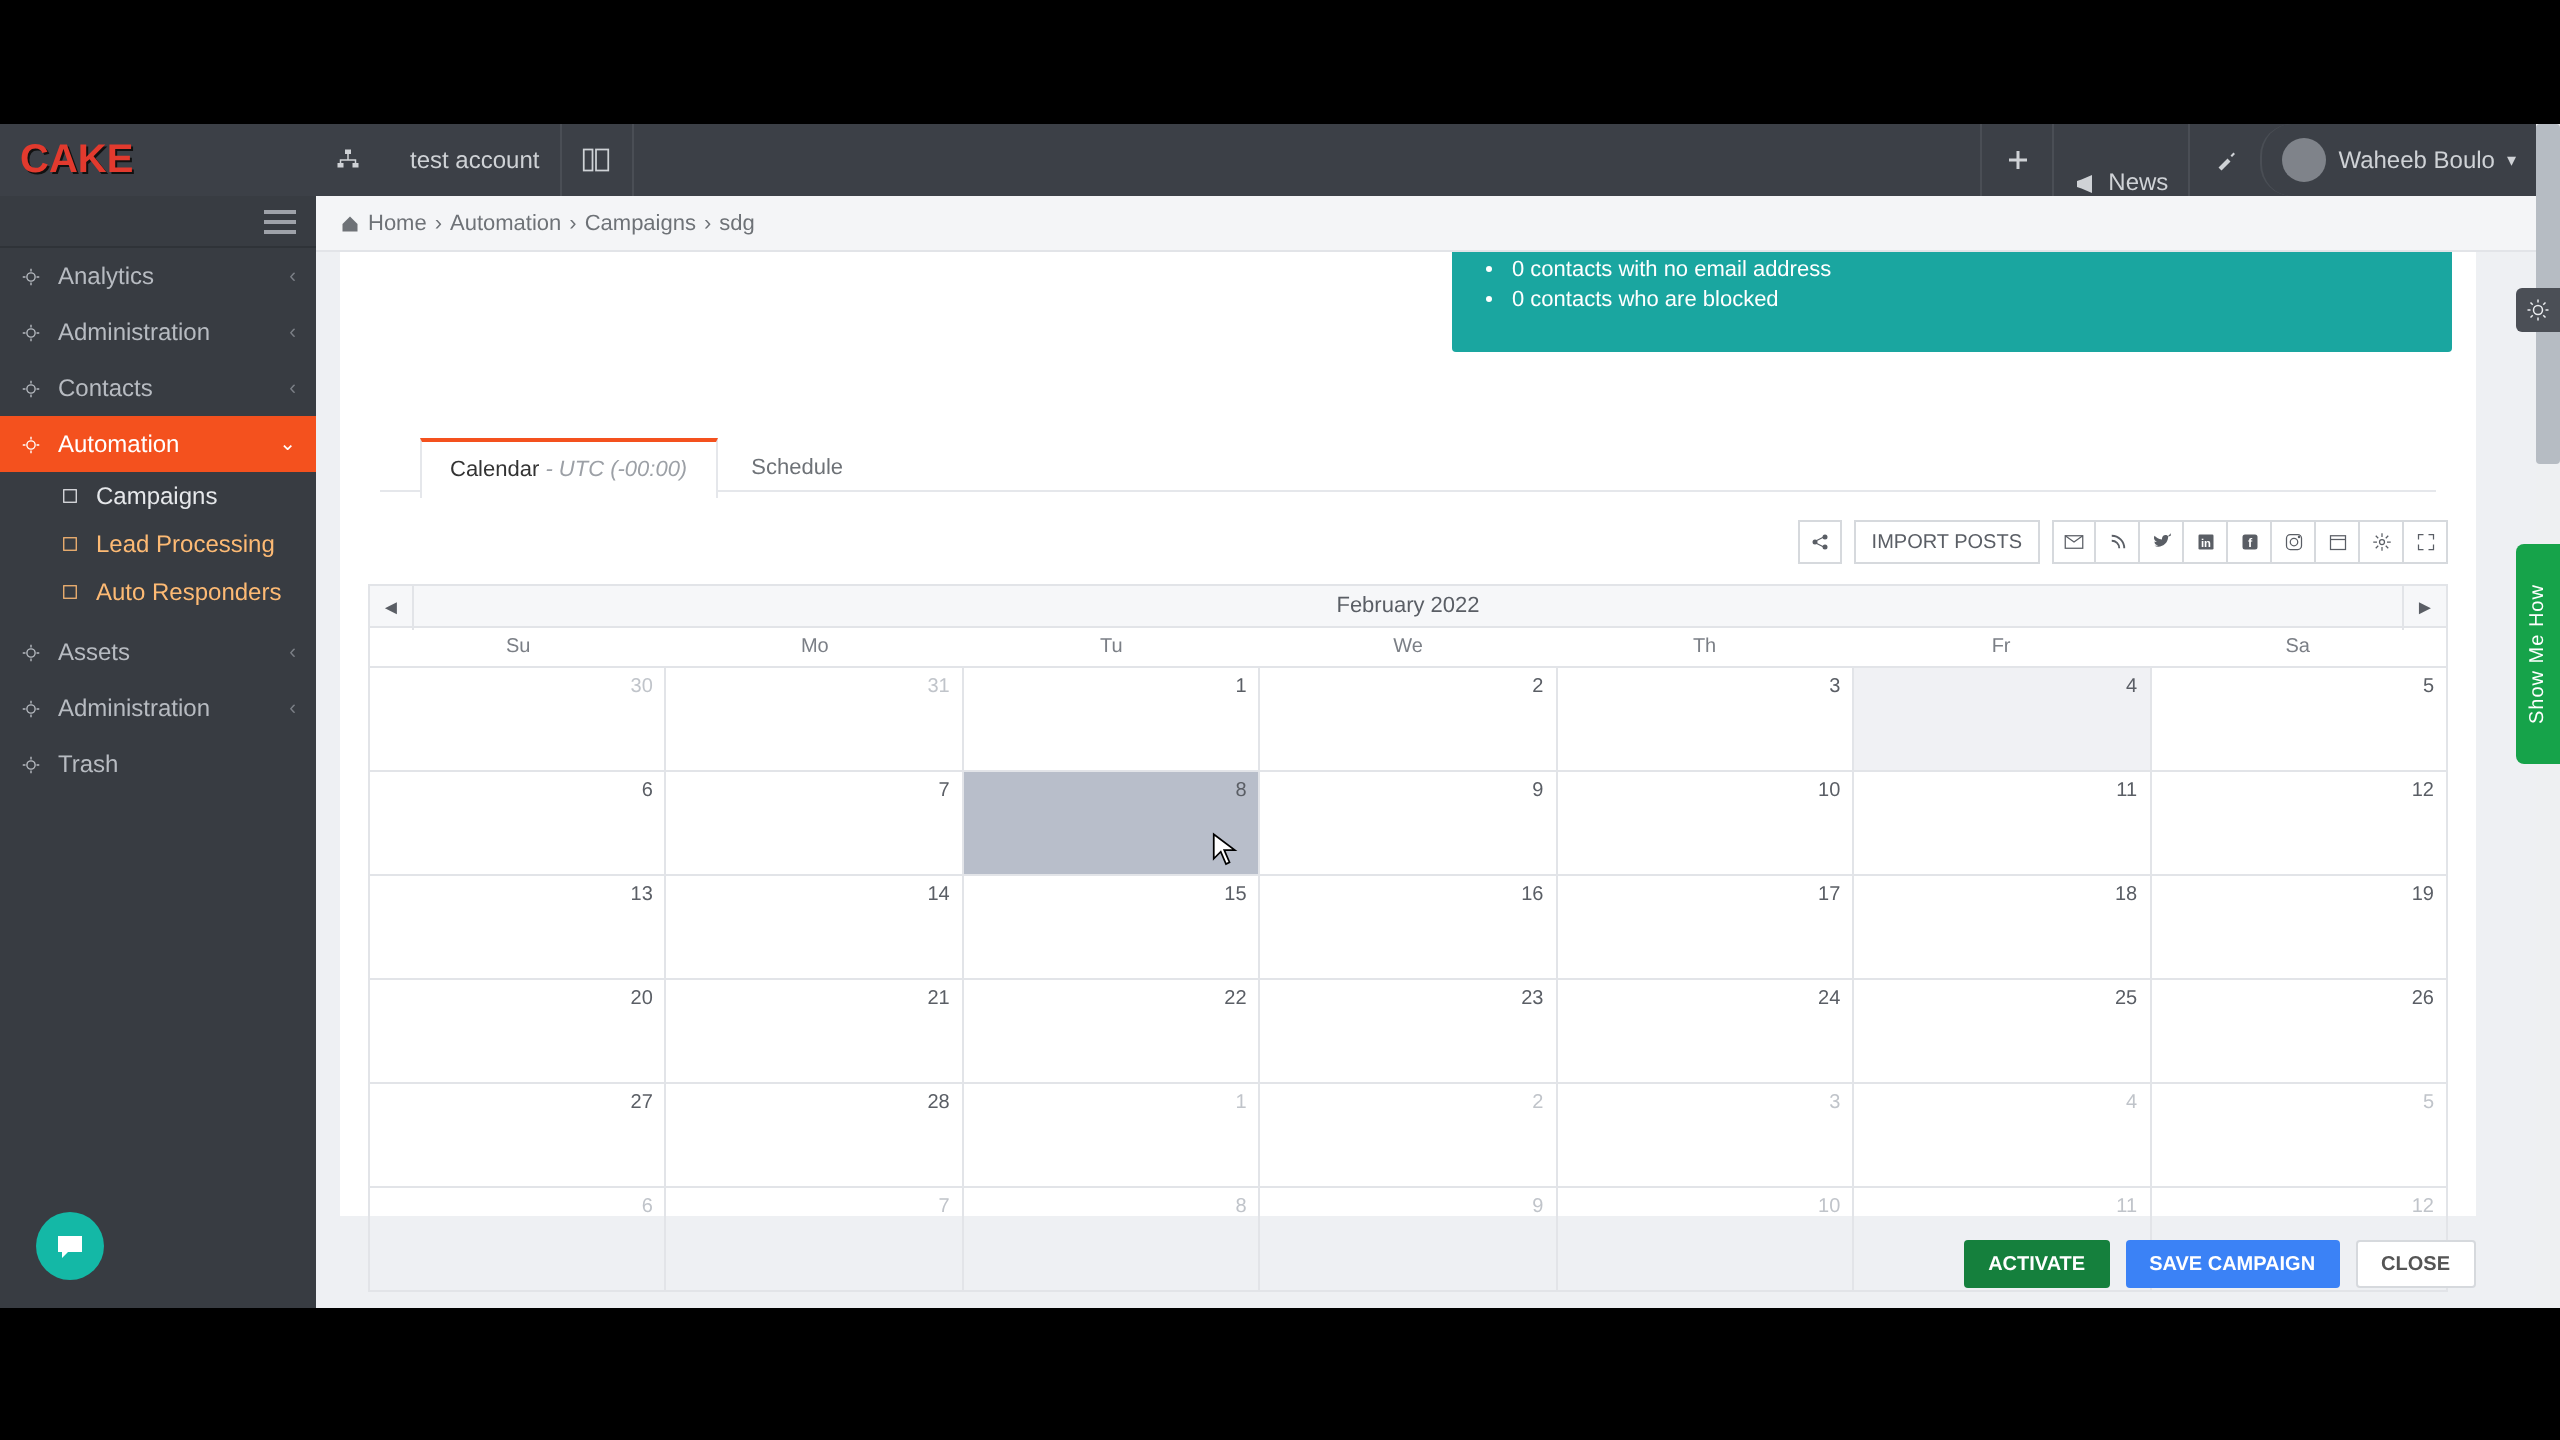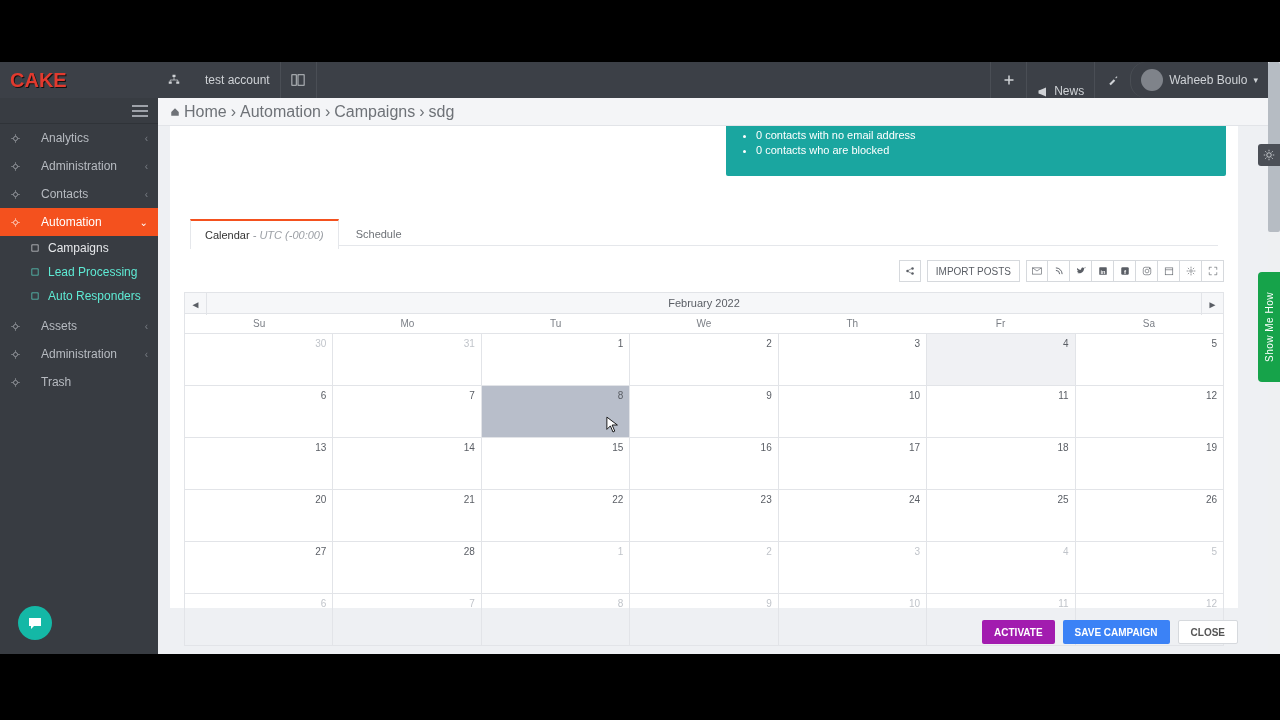--- a/index.html
+++ b/index.html
@@ -18,41 +18,41 @@
   .tr-news{padding:0 10px;display:flex;align-items:flex-end;gap:5px;border-left:1px solid #4a4e55;height:100%;cursor:pointer;}
   .avatar{width:22px;height:22px;border-radius:50%;background:#7f838a;display:inline-block;}
   .user-area{display:flex;align-items:center;gap:6px;padding:0 10px;border-left:1px solid #4a4e55;height:100%;cursor:pointer;border-radius:16px;}
   .scrollbar{position:absolute;top:0;right:0;width:12px;height:592px;background:#eef0f2;}
   .scrollbar-thumb{position:absolute;top:0;width:12px;height:170px;background:#b6bcc3;border-radius:2px;}
   
   .sidebar{position:absolute;top:36px;left:0;width:158px;bottom:0;background:#383c42;color:#b7bbc1;font-size:12px;}
   .collapse-row{height:26px;display:flex;align-items:center;justify-content:flex-end;padding-right:10px;border-bottom:1px solid #2f3338;}
   .hamburger{width:16px;height:12px;display:flex;flex-direction:column;justify-content:space-between;}
   .hamburger span{height:2px;background:#9ea2a9;display:block;}
-  .nav-item{height:28px;display:flex;align-items:center;padding:0 10px;gap:20px;cursor:pointer;position:relative;text-align:right;}
+  .nav-item{height:28px;display:flex;align-items:center;padding:0 10px;gap:8px;cursor:pointer;position:relative;text-align:right;}
   .nav-item .caret{margin-left:auto;font-size:10px;color:#7b7f86;}
   .nav-item.active{background:#f4511e;color:#fff;}
   .nav-item.active .caret{color:#fff;}
-  .nav-sub{height:24px;display:flex;align-items:center;padding-left:30px;gap:8px;cursor:pointer;color:#5eead4;}
+  .nav-sub{height:24px;display:flex;align-items:center;padding-left:30px;gap:8px;cursor:pointer;color:#fdba74;}
   .nav-sub.sel{color:#e6e8eb;}
   .nav-sep{height:4px;}
   .chat-bubble{position:absolute;left:18px;bottom:14px;width:34px;height:34px;border-radius:50%;background:#14b8a6;display:flex;align-items:center;justify-content:center;color:#fff;cursor:pointer;}
   
-  .crumb{position:absolute;top:36px;left:158px;right:12px;height:28px;background:#f4f5f7;color:#6e7277;font-size:16px;display:flex;align-items:center;padding-left:12px;gap:4px;border-bottom:1px solid #e2e4e8;}
+  .crumb{position:absolute;top:36px;left:158px;right:12px;height:28px;background:#f4f5f7;color:#6e7277;font-size:11px;display:flex;align-items:center;padding-left:12px;gap:4px;border-bottom:1px solid #e2e4e8;}
   .crumb a{color:#6e7277;text-decoration:none;}
   
   .content{position:absolute;top:64px;left:158px;right:12px;bottom:0;background:#eef0f3;}
   .card{position:absolute;left:12px;right:30px;top:0;bottom:46px;background:#fff;}
   
   .notice{position:absolute;top:0;right:12px;width:500px;height:50px;background:#1aa6a0;color:#fff;font-size:11px;padding:2px 14px;border-radius:0 0 2px 2px;}
   .notice ul{list-style:disc;padding-left:16px;line-height:15px;}
   
   .tabs{position:absolute;top:92px;left:20px;right:20px;height:28px;border-bottom:1px solid #e5e7eb;font-size:11px;color:#6e7277;}
   .tab{display:inline-block;padding:8px 14px;cursor:pointer;}
-  .tab.active{color:#333;border-top:2px solid #f4511e;background:#fff;position:relative;top:1px;border-left:1px solid #e5e7eb;border-right:1px solid #e5e7eb;}
+  .tab.active{color:#333;border-top:2px solid #f4511e;background:#fff;position:relative;top:1px;border-left:1px solid #e5e7eb;border-right:1px solid #e5e7eb;margin-left:20px;}
   
   .cal-toolbar{position:absolute;top:134px;right:14px;display:flex;align-items:center;gap:0;}
   .tool-btn{width:22px;height:22px;border:1px solid #d6d9dd;background:#fff;display:flex;align-items:center;justify-content:center;font-size:10px;color:#5a5e65;cursor:pointer;}
   .tool-btn + .tool-btn{border-left:none;}
   .import-btn{height:22px;border:1px solid #d6d9dd;background:#fff;font-size:10px;color:#5a5e65;padding:0 8px;display:flex;align-items:center;cursor:pointer;margin-right:6px;}
   .tool-gap{width:6px;}
   
   .cal-wrap{position:absolute;top:166px;left:14px;right:14px;bottom:0;}
   .cal-header{height:22px;background:#f6f7f9;border:1px solid #e2e4e8;display:flex;align-items:center;justify-content:center;font-size:11px;color:#5a5e65;position:relative;}
   .cal-nav{position:absolute;top:0;height:22px;width:22px;display:flex;align-items:center;justify-content:center;cursor:pointer;font-size:10px;}
@@ -63,21 +63,21 @@
   .cal-grid{display:grid;grid-template-columns:repeat(7,1fr);border-left:1px solid #e2e4e8;}
   .cell{height:52px;border-right:1px solid #e2e4e8;border-bottom:1px solid #e2e4e8;position:relative;font-size:10px;color:#5a5e65;cursor:pointer;}
   .cell .num{position:absolute;top:4px;right:6px;}
   .cell.other .num{color:#c0c4ca;}
   .cell.today{background:#f0f1f4;}
   .cell.hover{background:#b8beca;}
   .cursor-dot{position:absolute;width:14px;height:18px;pointer-events:none;}
   
   .footer{position:absolute;bottom:10px;right:30px;display:flex;gap:8px;}
   .btn{height:24px;padding:0 12px;font-size:10px;font-weight:600;border-radius:2px;display:flex;align-items:center;cursor:pointer;}
-  .btn-green{background:#a21caf;color:#fff;}
+  .btn-green{background:#15803d;color:#fff;}
   .btn-blue{background:#3b82f6;color:#fff;}
   .btn-plain{background:#fff;color:#555;border:1px solid #d6d9dd;}
   
   .side-gear{position:absolute;top:82px;right:0;width:22px;height:22px;background:#4b4f56;color:#eaecef;display:flex;align-items:center;justify-content:center;font-size:12px;border-radius:3px 0 0 3px;cursor:pointer;}
   .show-me{position:absolute;top:210px;right:0;width:22px;height:110px;background:#16a34a;color:#fff;font-size:10px;writing-mode:vertical-rl;transform:rotate(180deg);display:flex;align-items:center;justify-content:center;border-radius:0 4px 4px 0;cursor:pointer;letter-spacing:0.5px;}
   
   svg{display:block;}
 </style>
 </head>
 <body>

